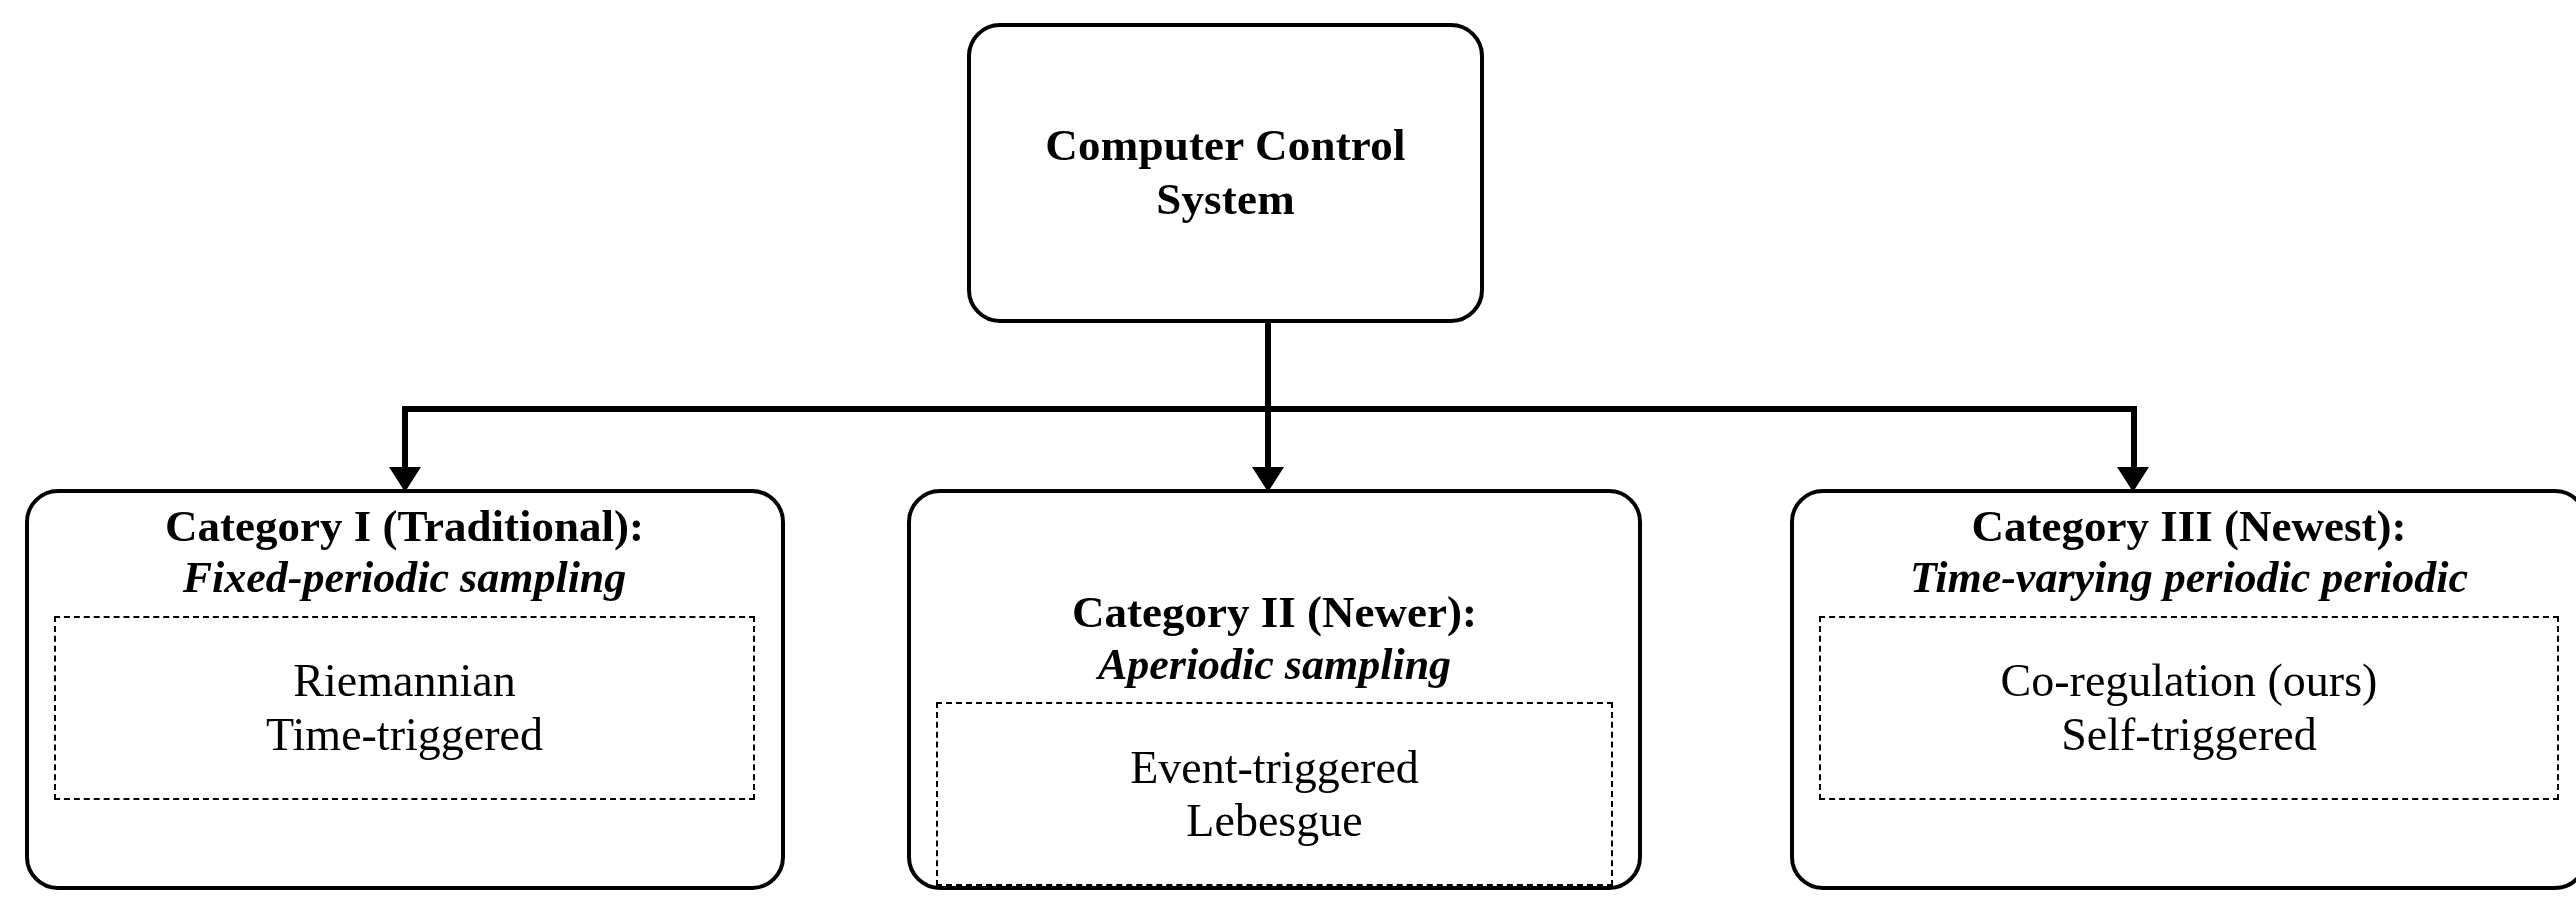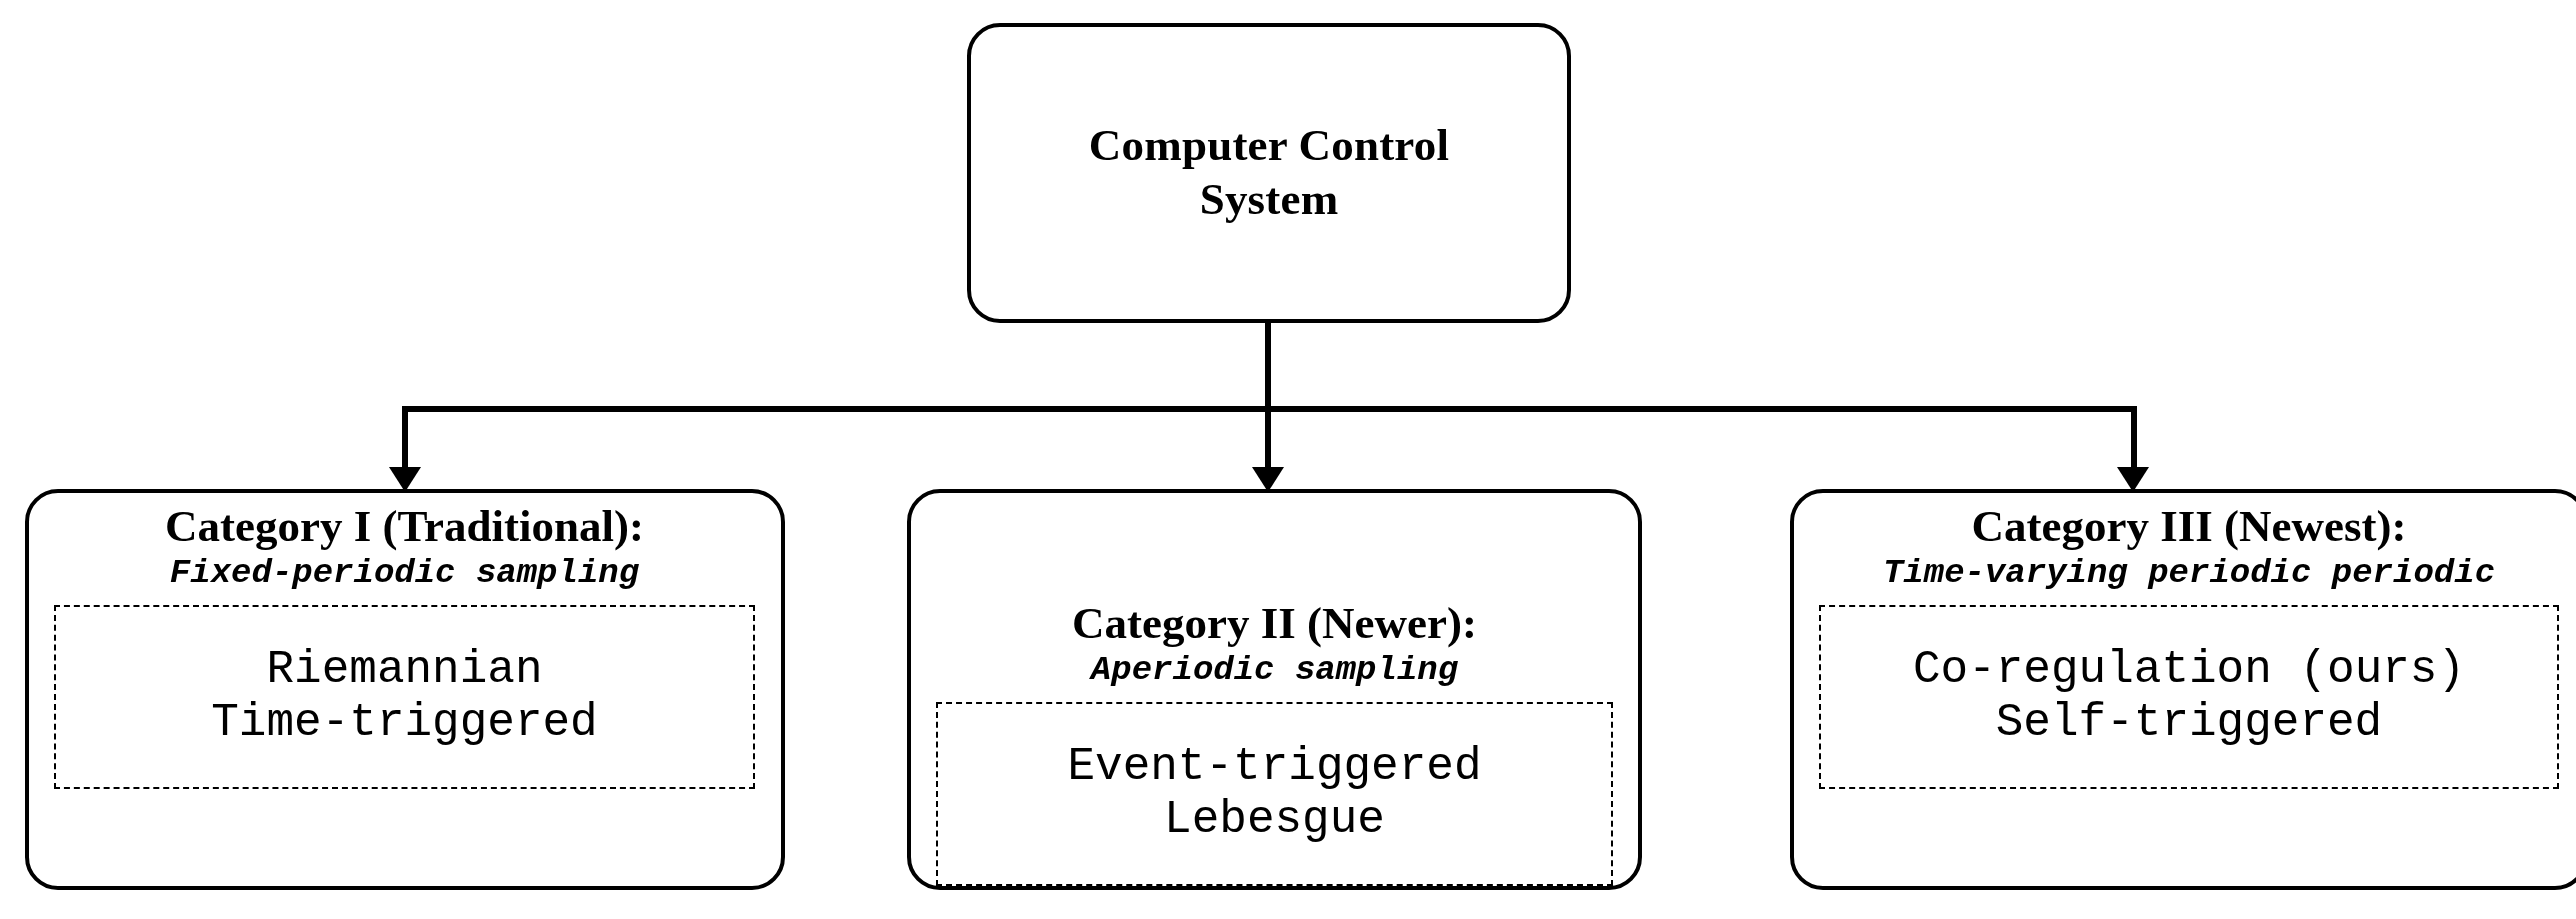--- a/index.html
+++ b/index.html
@@ -23,21 +23,21 @@
     box-sizing: border-box;
     border: 4.9px solid #000000;
     border-radius: 33px;
     background: #ffffff;
   }
 
   
   #root-node {
     left: 967px;
     top: 22.5px;
-    width: 604px;
+    width: 517px;
     height: 300px;
     display: flex;
     align-items: center;
     justify-content: center;
   }
   .root-title {
     font-family: "Liberation Serif", serif;
     font-weight: bold;
     font-size: 45px;
     line-height: 1.18;
@@ -62,45 +62,45 @@
   .cat-title {
     font-family: "Liberation Serif", serif;
     font-weight: bold;
     font-size: 45px;
     line-height: 1.04;
     text-align: center;
     white-space: nowrap;
     margin-top: 3.9px;
   }
   .cat-subtitle {
-    font-family: Liberation Mono, monospace;
+    font-family: Liberation Serif, serif;
     font-weight: bold;
     font-style: italic;
-    font-size: 34px;
+    font-size: 44px;
     line-height: 1.06;
     text-align: center;
     white-space: nowrap;
     margin-top: 5.9px;
   }
 
   
   .inner-box {
     box-sizing: border-box;
     border: 2.9px dashed #000000;
     background: #ffffff;
     width: calc(100% - 27px);
     height: 184px;
     margin-top: 13.7px;
     display: flex;
     flex-direction: column;
     align-items: center;
     justify-content: center;
   }
   .inner-line {
-    font-family: Liberation Mono, monospace;
+    font-family: Liberation Serif, serif;
     font-weight: normal;
     font-size: 46px;
     line-height: 1.16;
     text-align: center;
     white-space: nowrap;
   }
 
   
   .conn {
     position: absolute;

